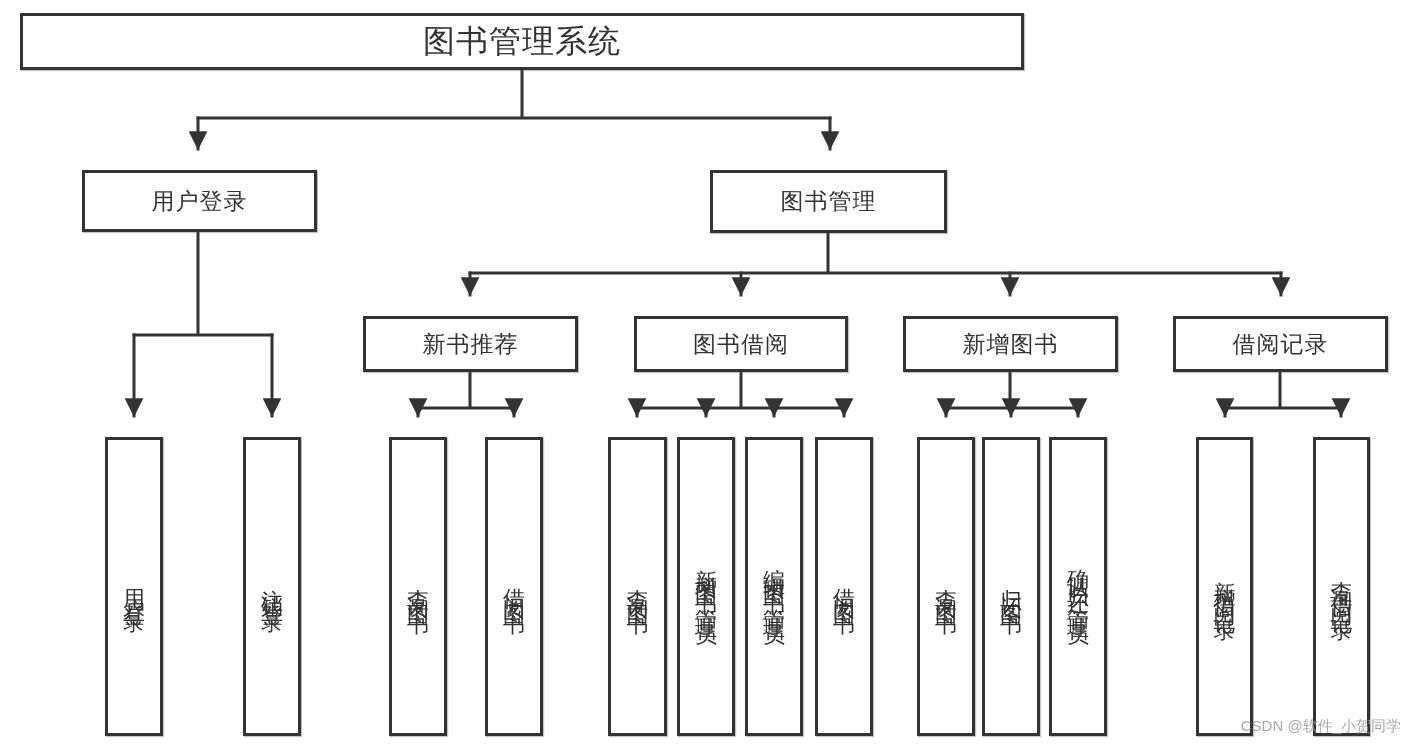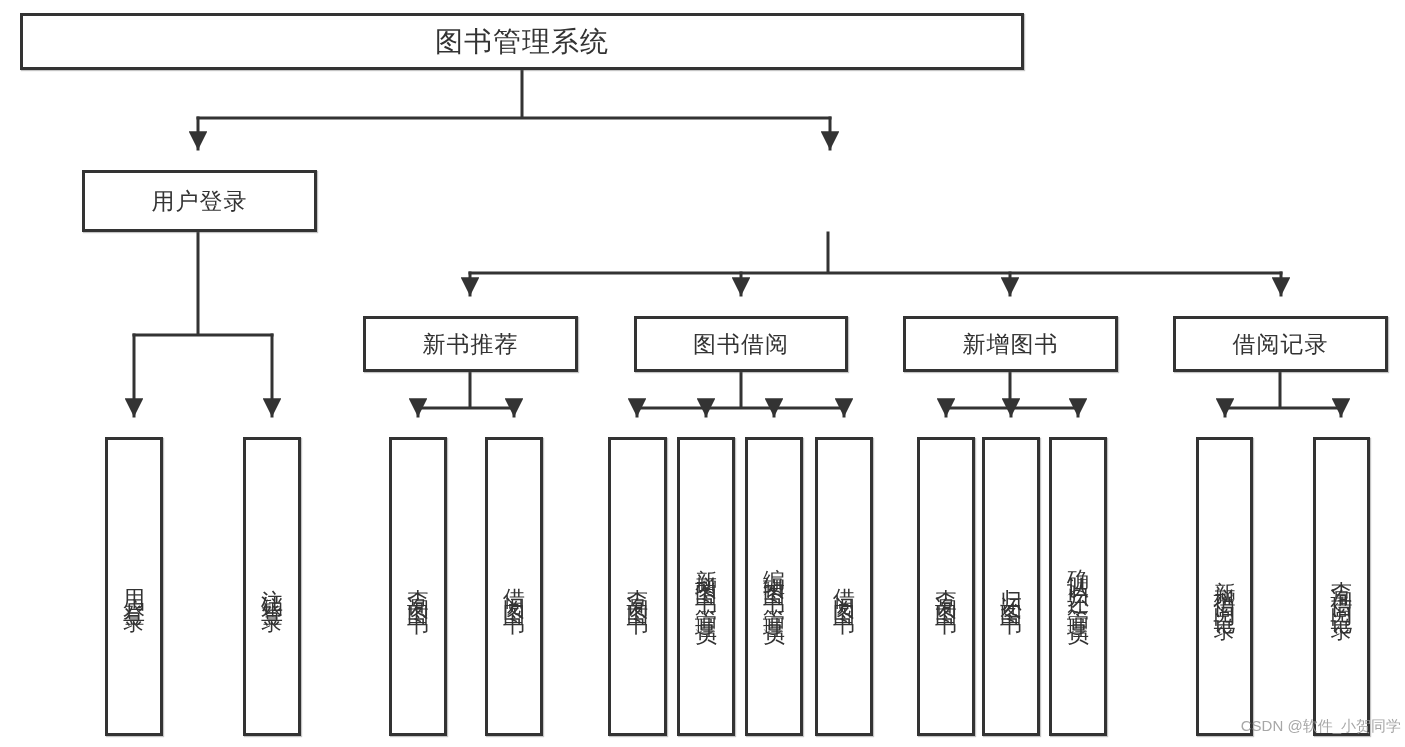--- a/index.html
+++ b/index.html
@@ -29,21 +29,21 @@
     color: #333333;
     display: flex;
     align-items: center;
     justify-content: center;
     z-index: 2;
     box-shadow: 1px 1px 1px rgba(90,90,90,0.35);
   }
   .box .lbl {
     white-space: nowrap;
   }
-  .root .lbl   { font-size: 28px; letter-spacing: 1px; }
+  .root .lbl   { font-size: 32px; letter-spacing: 1px; }
   .branch .lbl { font-size: 23px; letter-spacing: 1px; }
   .leaf .lbl {
     writing-mode: vertical-rl;
     text-orientation: mixed;
     font-size: 22px;
     letter-spacing: 8px;
     line-height: 1;
   }
   .watermark {
     position: absolute;
@@ -104,20 +104,23 @@
     </g>
   </svg>
 
   <div class="box root" style="left:20px;top:13px;width:1004px;height:57px">
     <span class="lbl">图书管理系统</span>
   </div>
 
   <div class="box branch" style="left:82px;top:170px;width:235px;height:62px">
     <span class="lbl">用户登录</span>
   </div>
+  <div class="box branch" style="left:710px;top:170px;width:237px;height:63px">
+    <span class="lbl">图书管理</span>
+  </div>
 
   <div class="box branch" style="left:634px;top:316px;width:214px;height:56px">
     <span class="lbl">图书借阅</span>
   </div>
   <div class="box branch" style="left:363px;top:316px;width:215px;height:56px">
     <span class="lbl">新书推荐</span>
   </div>
   <div class="box branch" style="left:903px;top:316px;width:215px;height:56px">
     <span class="lbl">新增图书</span>
   </div>

